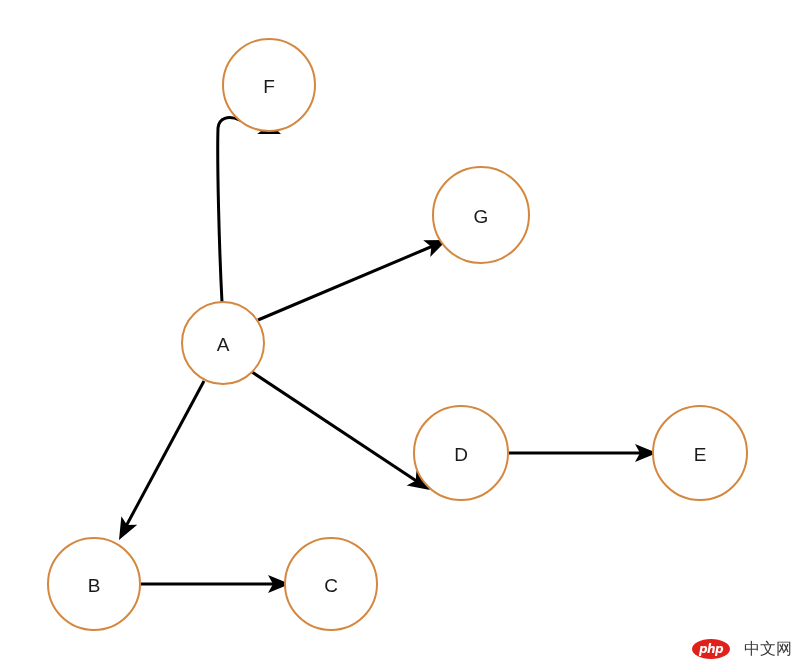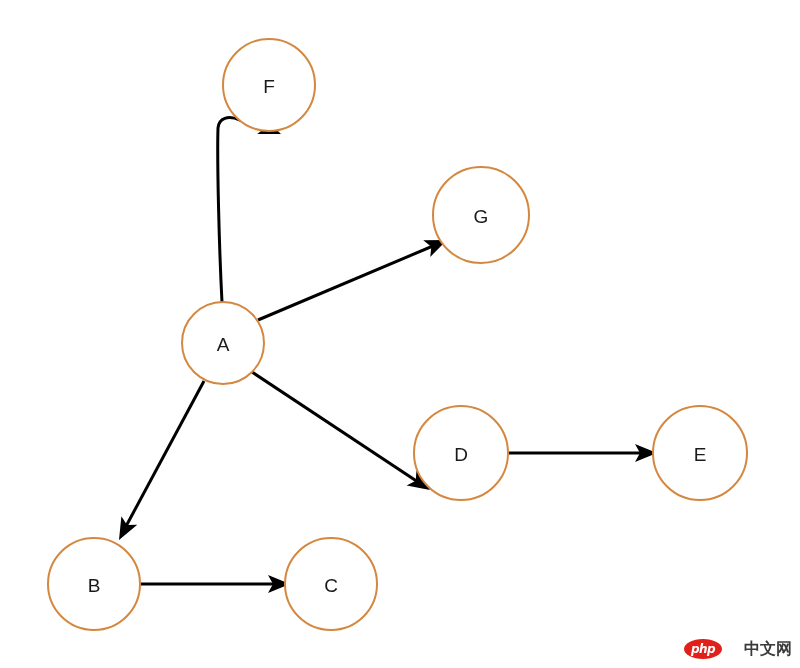--- a/index.html
+++ b/index.html
@@ -47,21 +47,21 @@
   .arrow-head {
     stroke: none;
   }
   
   #watermark {
     position: absolute;
     right: 8px;
     bottom: 8px;
     display: flex;
     align-items: center;
-    gap: 22px;
+    gap: 14px;
     height: 22px;
     user-select: none;
   }
   #wm-badge {
     width: 38px;
     height: 20px;
     border-radius: 50%;
     background: #e0201b;
     display: flex;
     align-items: center;
@@ -73,21 +73,21 @@
     font-size: 12px;
     font-weight: bold;
     font-style: italic;
     letter-spacing: -0.5px;
     line-height: 1;
   }
   #wm-text {
     color: #3a3a3a;
     font-family: "DejaVu Sans", sans-serif;
     font-size: 16px;
-    font-weight: bold;
+    font-weight: normal;
     line-height: 1;
     letter-spacing: 0px;
   }
 </style>
 </head>
 <body>
 
 <div id="canvas-wrap">
 
   <svg id="graph-svg" viewBox="0 0 800 668" xmlns="http://www.w3.org/2000/svg">

